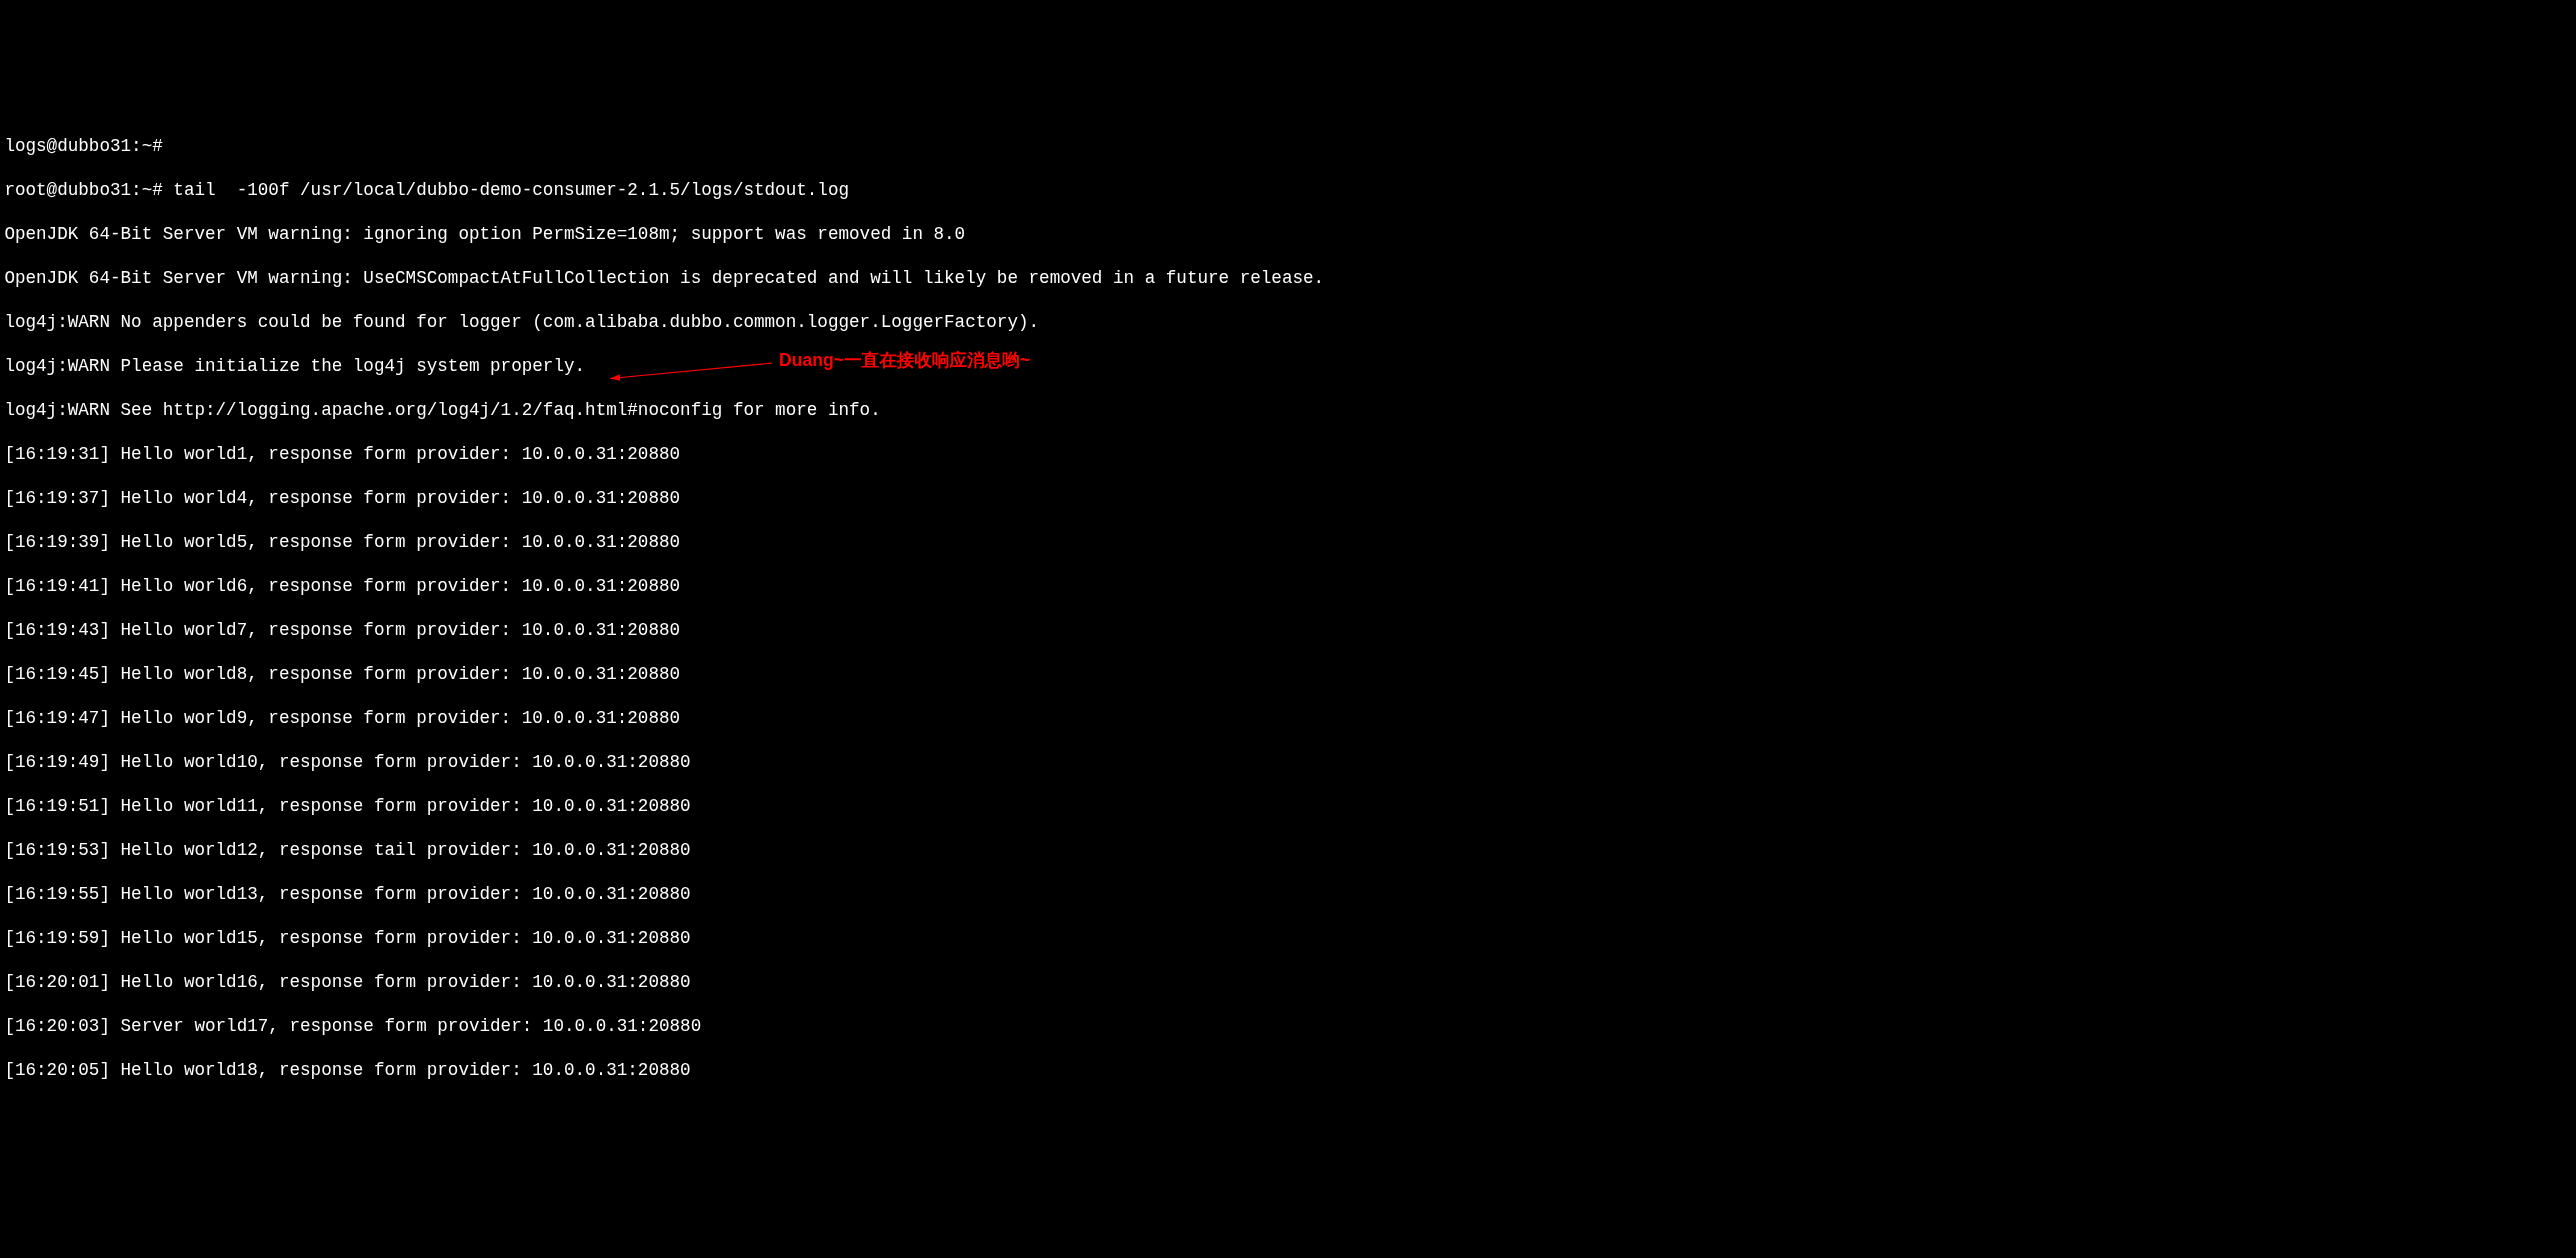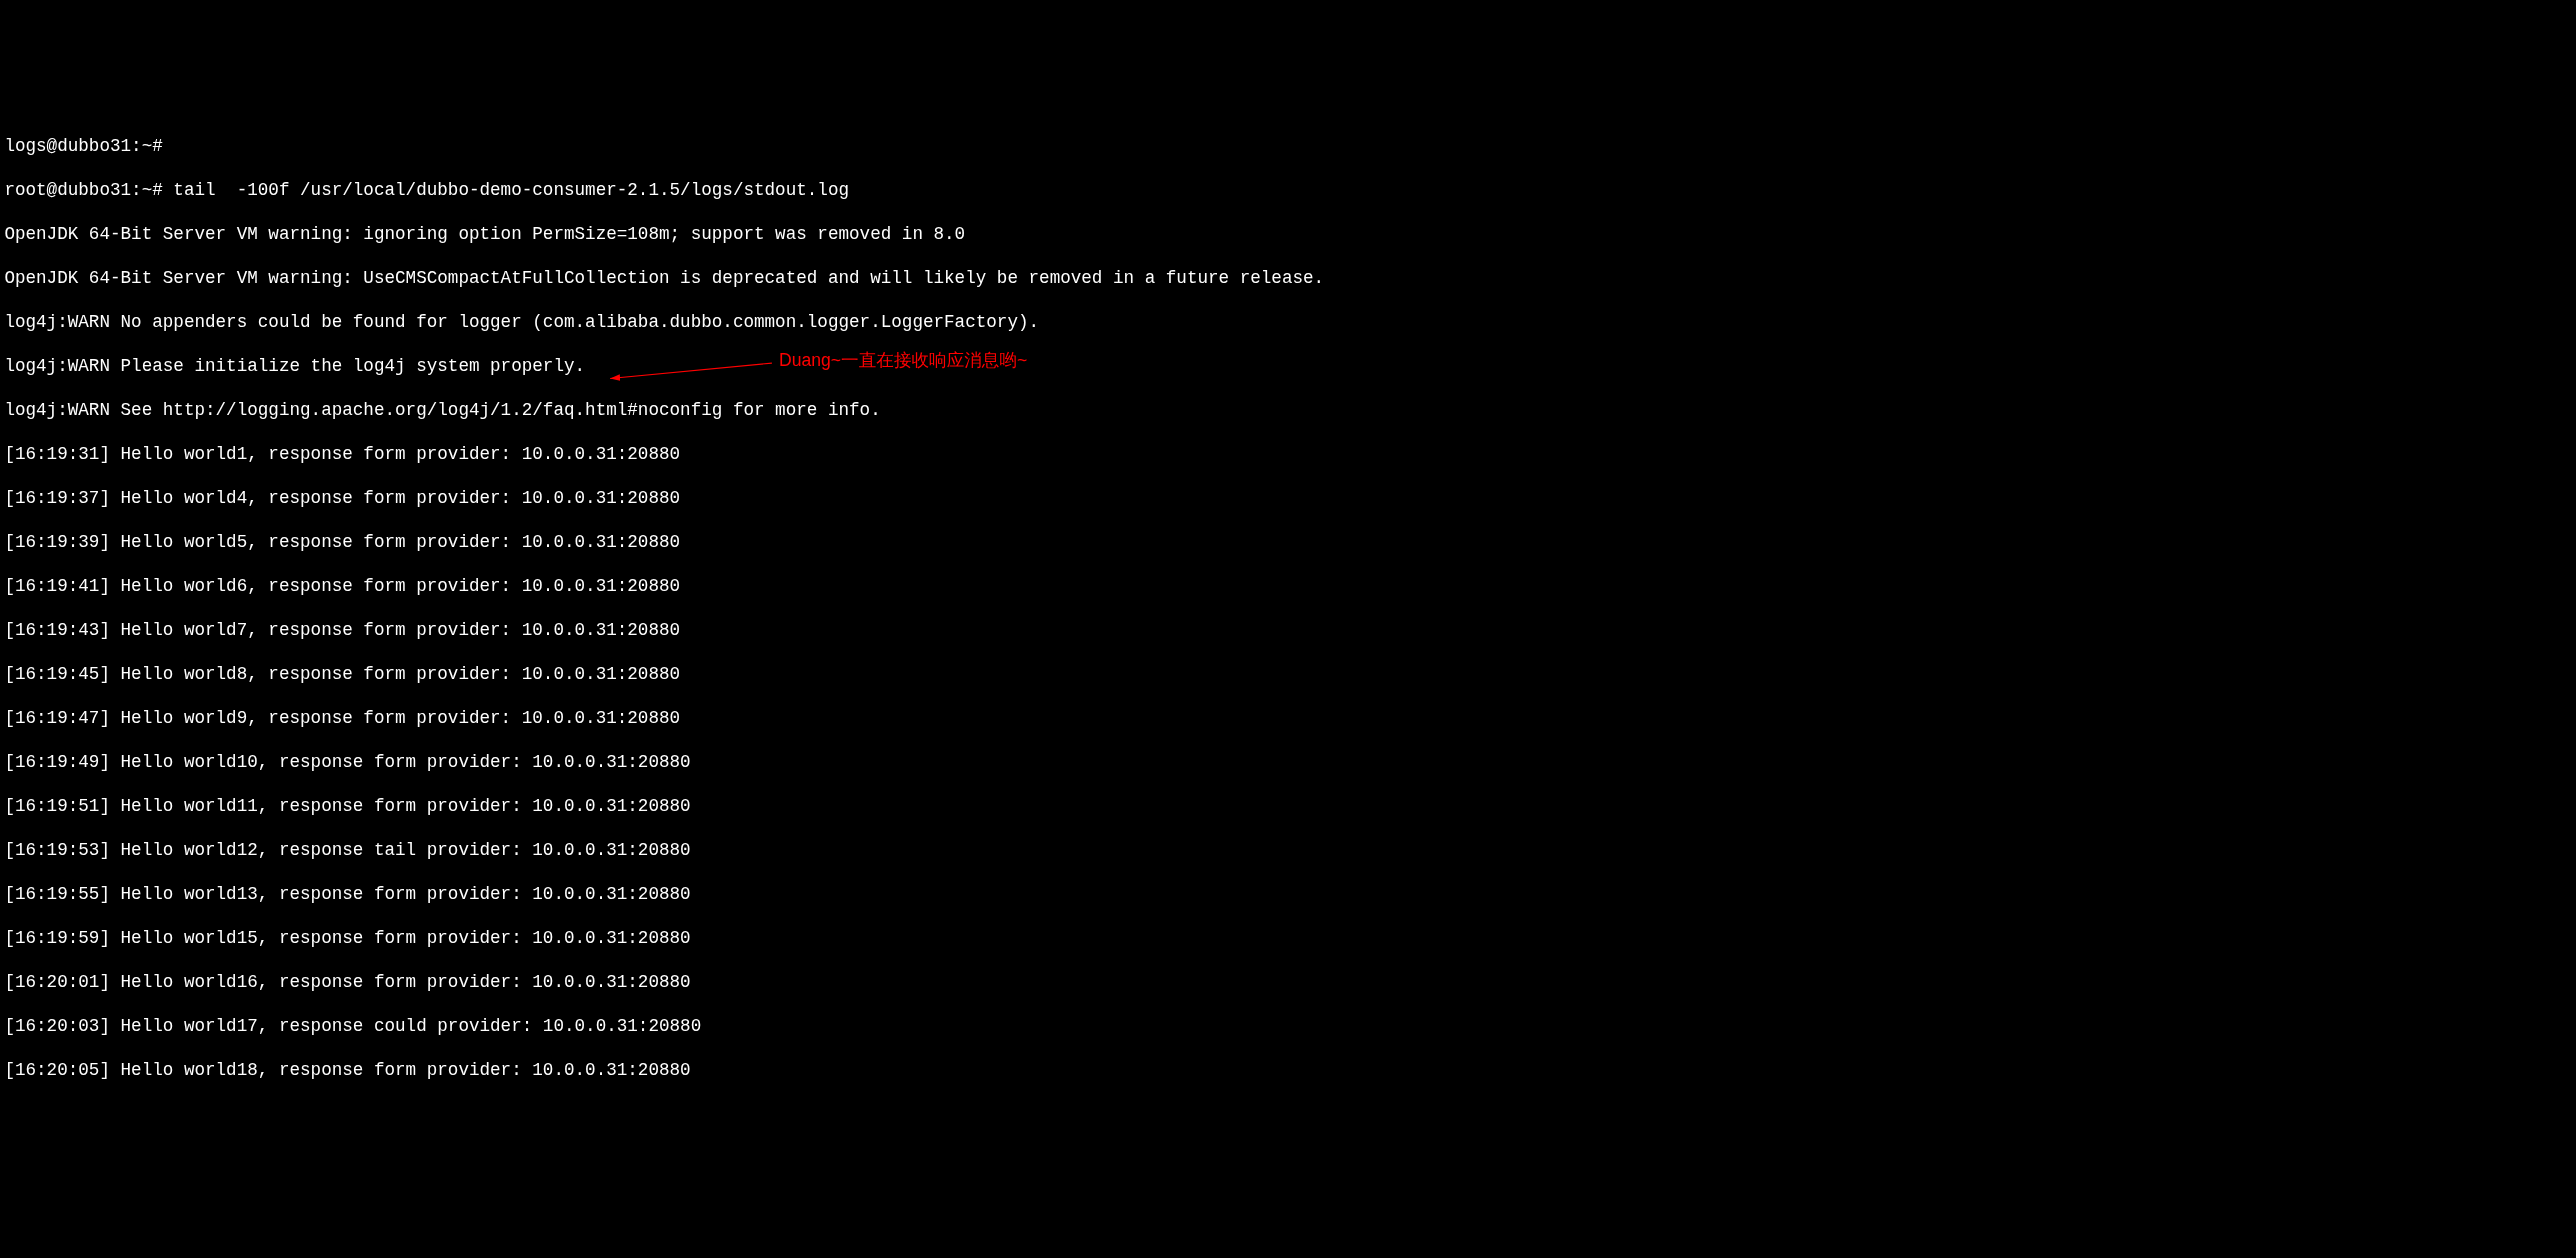--- a/index.html
+++ b/index.html
@@ -50,29 +50,29 @@
 <div>[16:19:41] Hello world6, response form provider: 10.0.0.31:20880</div>
 <div>[16:19:43] Hello world7, response form provider: 10.0.0.31:20880</div>
 <div>[16:19:45] Hello world8, response form provider: 10.0.0.31:20880</div>
 <div>[16:19:47] Hello world9, response form provider: 10.0.0.31:20880</div>
 <div>[16:19:49] Hello world10, response form provider: 10.0.0.31:20880</div>
 <div>[16:19:51] Hello world11, response form provider: 10.0.0.31:20880</div>
 <div>[16:19:53] Hello world12, response tail provider: 10.0.0.31:20880</div>
 <div>[16:19:55] Hello world13, response form provider: 10.0.0.31:20880</div>
 <div>[16:19:59] Hello world15, response form provider: 10.0.0.31:20880</div>
 <div>[16:20:01] Hello world16, response form provider: 10.0.0.31:20880</div>
-<div>[16:20:03] Hello world17, response could provider: 10.0.0.31:20880</div>
+<div>[16:20:03] Server world17, response form provider: 10.0.0.31:20880</div>
 <div>[16:20:05] Hello world18, response form provider: 10.0.0.31:20880</div>
 
 
 
 
 
 
-<div class="annotation" id="anno" style="left: 779px; top: 240px;">Duang~一直在接收响应消息哟~</div>
+<div class="annotation" id="anno" style="left: 779px; top: 240px; font-weight: bold;">Duang~一直在接收响应消息哟~</div>
 <svg class="arrow" id="arrow-svg" width="2576" height="1259" style="left:0;top:0;" viewBox="0 0 3504 1712">
   <defs>
     <marker id="ah" markerWidth="10" markerHeight="10" refX="9" refY="3" orient="auto">
       <path d="M0,0 L9,3 L0,6 Z" fill="#ff0000"></path>
     </marker>
   </defs>
   <line id="arrow-line" stroke="#ff0000" stroke-width="1.5" marker-end="url(#ah)" x1="1050" y1="344" x2="830" y2="365"></line>
 </svg>
 </div>
 

